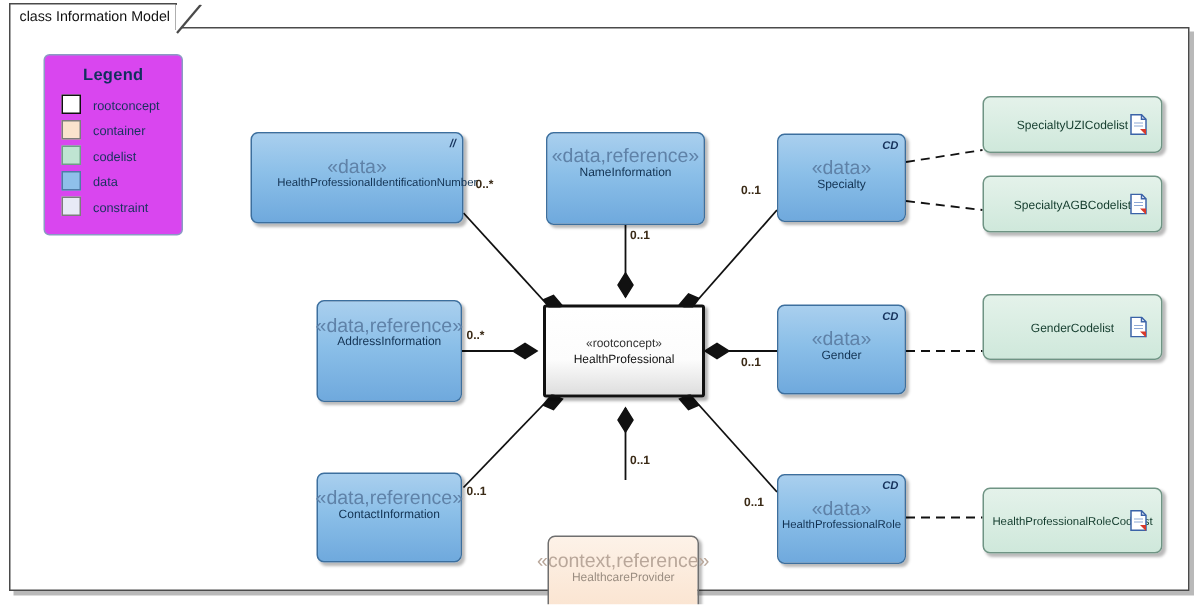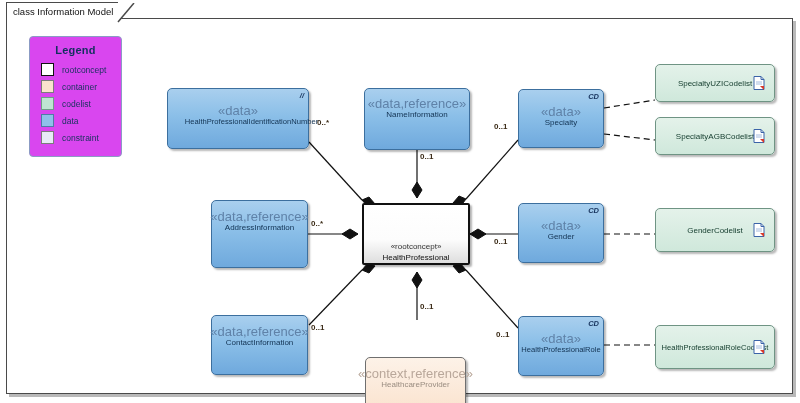--- a/index.html
+++ b/index.html
@@ -326,21 +326,21 @@
     <span class="corner-tag">CD</span>
     <span class="stereo">«data»</span>
     <span class="nm">Specialty</span>
   </div>
 
   <div class="node n-data" style="left:211px; top:200px; width:97px; height:68px; padding-top:10px;">
     <span class="stereo">«data,reference»</span>
     <span class="nm">AddressInformation</span>
   </div>
 
-  <div class="node n-root center-text" style="left:362px; top:203px; width:108px; height:62px;justify-content:flex-end;">
+  <div class="node n-root center-text" style="left:362px; top:203px; width:108px; height:62px;">
     <span class="stereo">«rootconcept»</span>
     <span class="nm">HealthProfessional</span>
   </div>
 
   <div class="node n-data" style="left:518px; top:203px; width:86px; height:60px; padding-top:16px;">
     <span class="corner-tag">CD</span>
     <span class="stereo">«data»</span>
     <span class="nm">Gender</span>
   </div>
 
@@ -379,21 +379,21 @@
       <svg width="12" height="14" viewBox="0 0 12 14">
         <path d="M1,0.5 L8,0.5 L11,3.5 L11,13.5 L1,13.5 Z" fill="#ffffff" stroke="#3b63a8" stroke-width="1"></path>
         <path d="M8,0.5 L8,3.5 L11,3.5" fill="none" stroke="#3b63a8" stroke-width="1"></path>
         <line x1="3" y1="6" x2="9" y2="6" stroke="#8ea9d6" stroke-width="0.8"></line>
         <line x1="3" y1="8" x2="9" y2="8" stroke="#8ea9d6" stroke-width="0.8"></line>
         <path d="M7,10 L11,10 L11,14 Z" fill="#d8392b"></path>
       </svg>
     </span>
   </div>
 
-  <div class="node n-codelist" style="left:655px; top:208px; width:120px; height:44px;text-align:right;">
+  <div class="node n-codelist" style="left:655px; top:196px; width:120px; height:44px;text-align:right;">
     <span class="nm">GenderCodelist</span>
     <span class="doc-icon">
       <svg width="12" height="14" viewBox="0 0 12 14">
         <path d="M1,0.5 L8,0.5 L11,3.5 L11,13.5 L1,13.5 Z" fill="#ffffff" stroke="#3b63a8" stroke-width="1"></path>
         <path d="M8,0.5 L8,3.5 L11,3.5" fill="none" stroke="#3b63a8" stroke-width="1"></path>
         <line x1="3" y1="6" x2="9" y2="6" stroke="#8ea9d6" stroke-width="0.8"></line>
         <line x1="3" y1="8" x2="9" y2="8" stroke="#8ea9d6" stroke-width="0.8"></line>
         <path d="M7,10 L11,10 L11,14 Z" fill="#d8392b"></path>
       </svg>
     </span>

